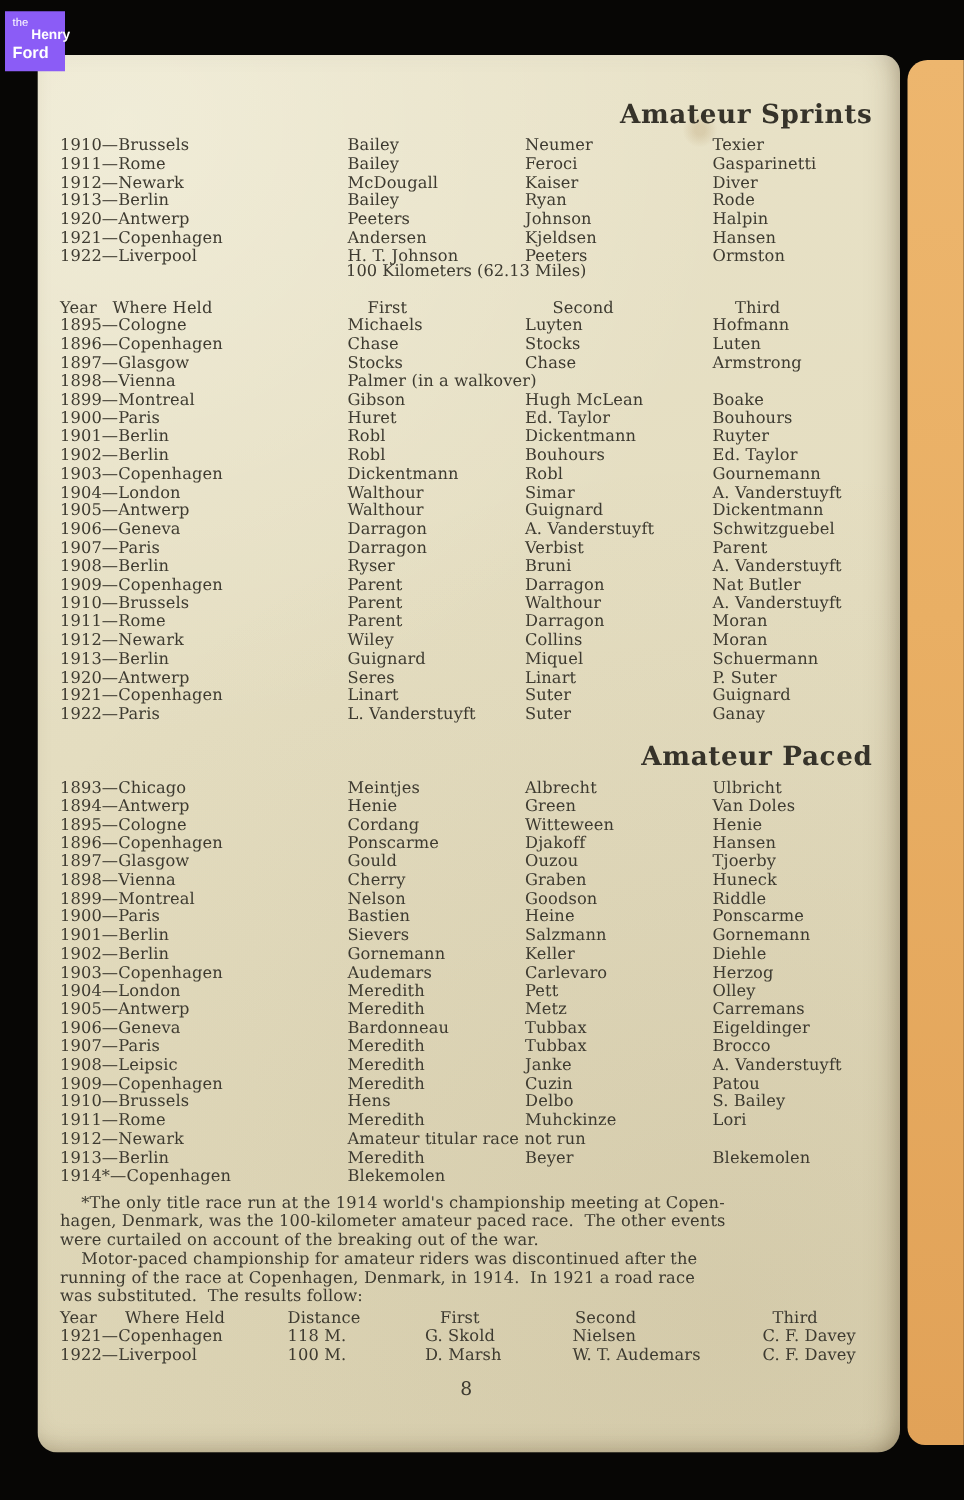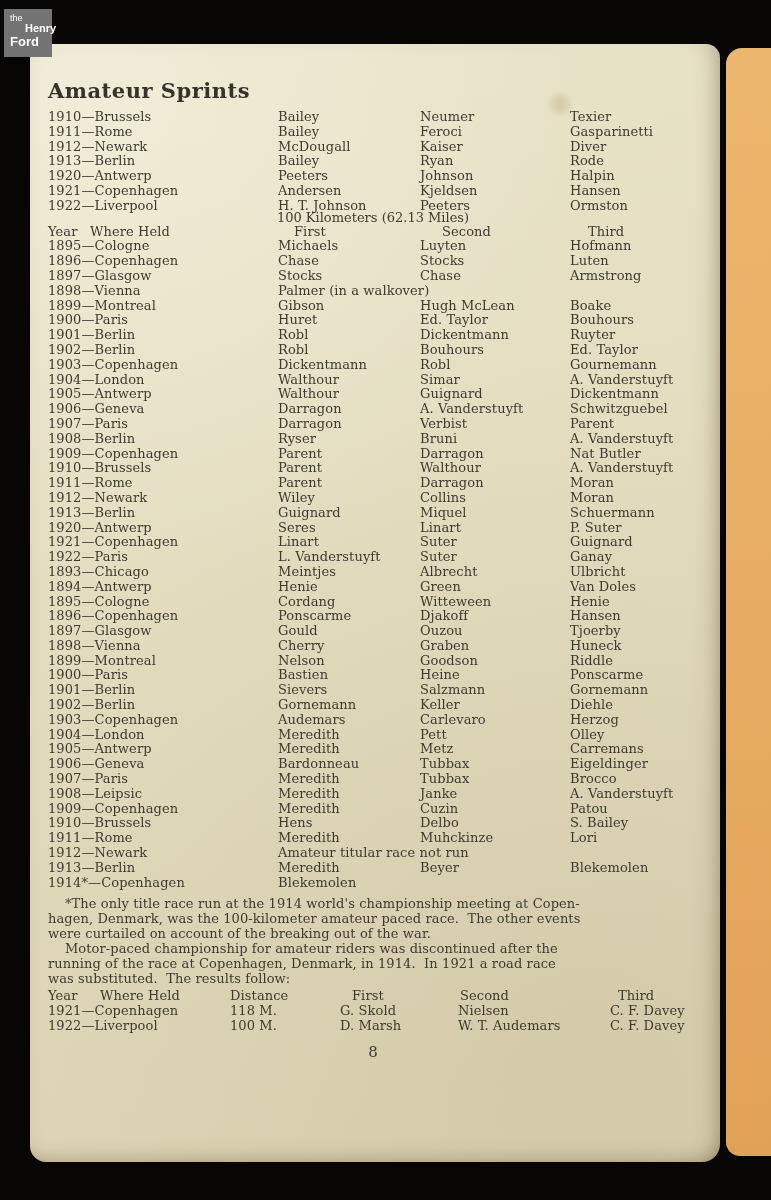--- a/index.html
+++ b/index.html
@@ -30,25 +30,25 @@
     box-shadow: inset -16px 0 26px -18px rgba(80,60,30,.5),
                 inset 0 -12px 22px -14px rgba(80,60,30,.4),
                 inset 0 6px 14px -10px rgba(255,255,250,.6);
     color:#3d3a30;
   }
   .content{position:absolute;left:18px;top:0;width:650px;padding-top:36px;}
 
   h2.section-title{
     margin:0 0 8px 0;
     font-size:21px;font-weight:bold;line-height:22px;
-    text-align:left;color:#36332a;letter-spacing:.5px;
+    text-align:right;color:#36332a;letter-spacing:.5px;
   }
   h2.mt{margin-top:14px;}
   .subtitle{
-    text-align:center;font-size:13px;line-height:15px;margin:-4px 0 0 0;color:#3d3a30;
+    text-align:center;font-size:13px;line-height:15px;margin:-4px 0 15px 0;color:#3d3a30;
   }
 
   .tbl{font-size:13px;letter-spacing:.1px;}
   .trow{display:grid;grid-template-columns:230px 142px 150px 1fr;line-height:14.8px;}
   .trow.span-row{grid-template-columns:230px 1fr;}
   .cell{white-space:nowrap;overflow:visible;}
 
   .hdr-main{display:grid;grid-template-columns:42px 188px 142px 150px 1fr;
     font-size:13px;line-height:14.8px;letter-spacing:.1px;}
   .hdr-main .hcell:nth-child(3){padding-left:16px;}
@@ -66,21 +66,21 @@
   .hdr-road .hcell:nth-child(4){padding-left:12px;}
   .hdr-road .hcell:nth-child(5){padding-left:2px;}
   .hdr-road .hcell:nth-child(6){padding-left:8px;}
   .road .trow{grid-template-columns:182px 110px 118px 152px 1fr;line-height:15px;}
 
   .page-num{margin-top:10px;text-align:center;font-size:15px;color:#3d3a30;}
 
   
   .logo{
     position:absolute;left:4px;top:9px;width:48px;height:48px;
-    background:#737373;color:#fff;
+    background:#8b5cf6;color:#fff;
     font-family:"Liberation Sans", sans-serif;
   }
   .logo .l-the{position:absolute;left:6px;top:4px;font-size:9px;line-height:10px;}
   .logo .l-henry{position:absolute;left:21px;top:13px;font-size:11px;font-weight:bold;line-height:12px;}
   .logo .l-ford{position:absolute;left:6px;top:26px;font-size:13px;font-weight:bold;line-height:14px;}
 </style>
 </head>
 <body>
 
 <div class="stage">
@@ -275,20 +275,21 @@
             <div class="trow">
               <span class="cell">1922—Paris</span>
               <span class="cell">L. Vanderstuyft</span>
               <span class="cell">Suter</span>
               <span class="cell">Ganay</span>
             </div>
           </div>
       </section>
 
       <section>
+        <h2 class="section-title mt">Amateur Paced</h2>
         <div class="tbl">
             <div class="trow">
               <span class="cell">1893—Chicago</span>
               <span class="cell">Meintjes</span>
               <span class="cell">Albrecht</span>
               <span class="cell">Ulbricht</span>
             </div>
             <div class="trow">
               <span class="cell">1894—Antwerp</span>
               <span class="cell">Henie</span>

